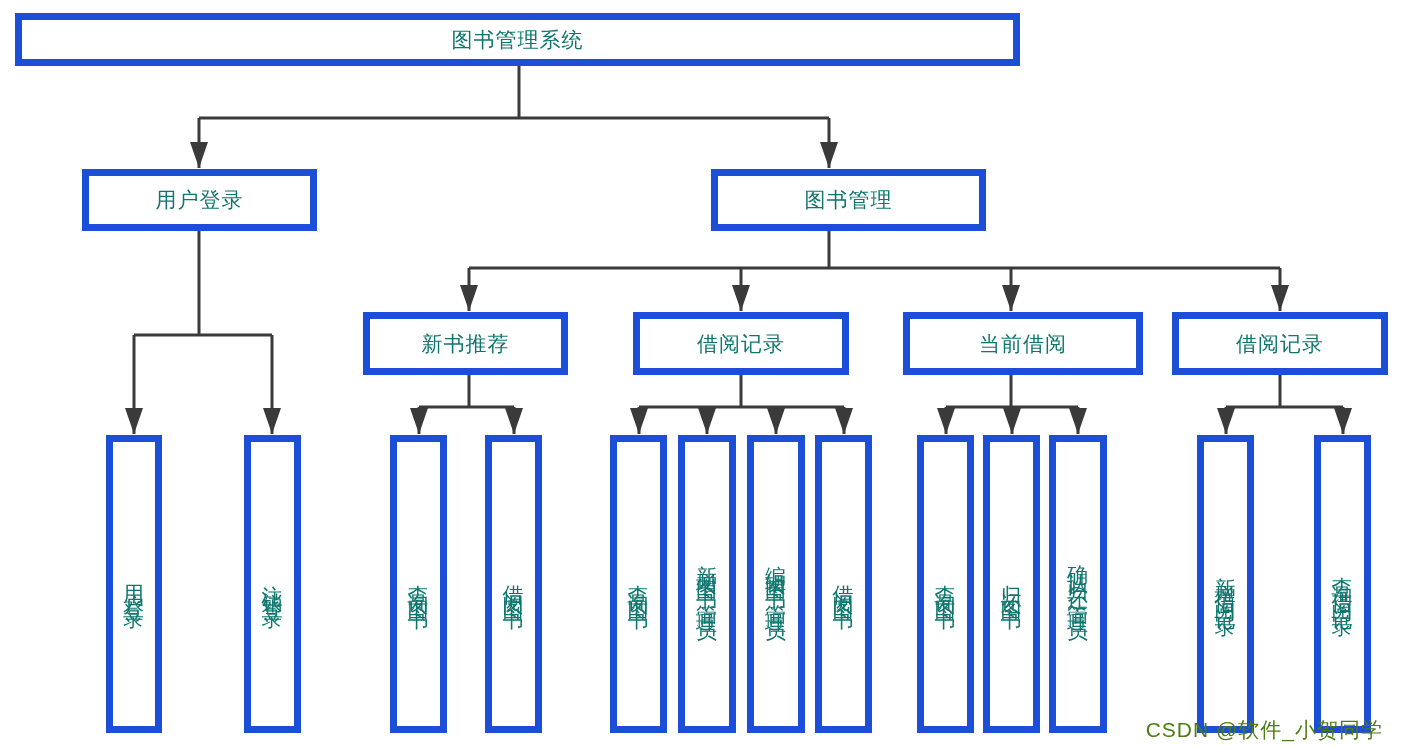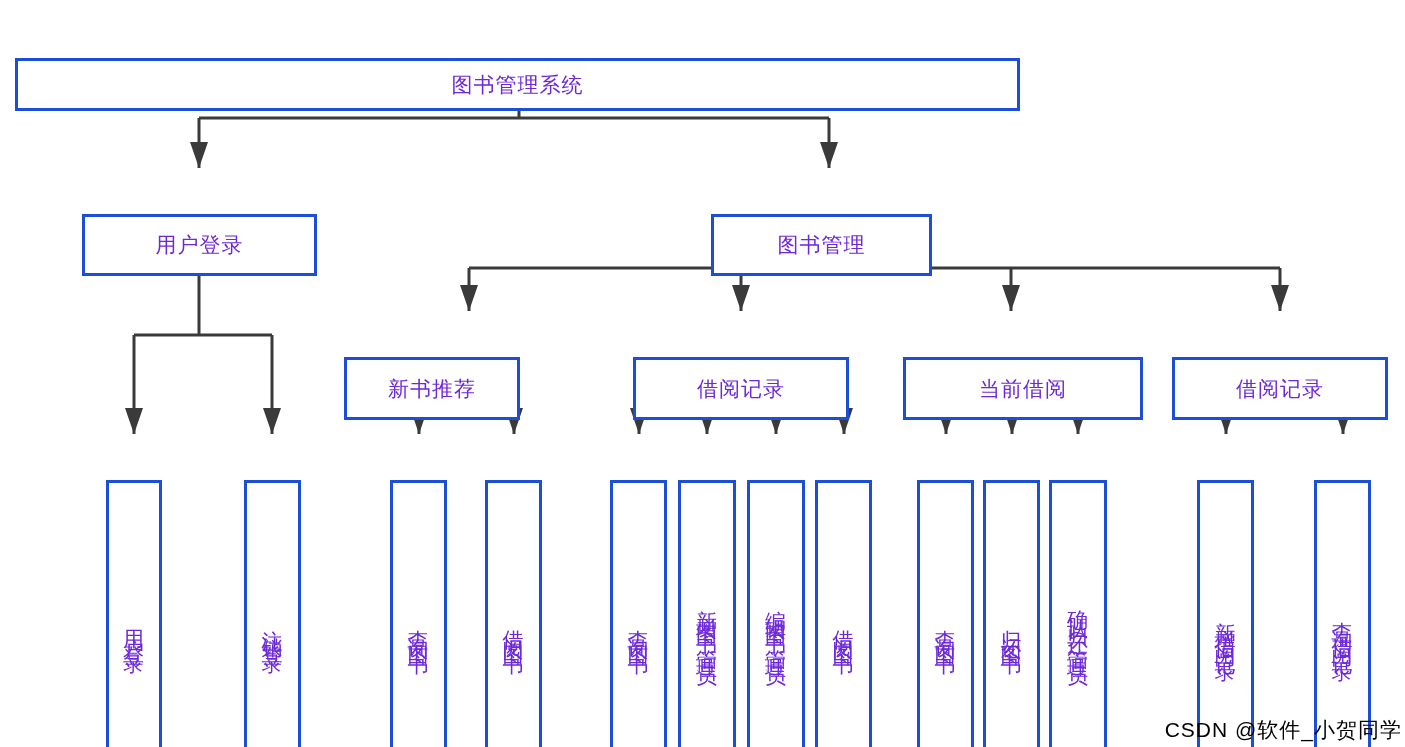--- a/index.html
+++ b/index.html
@@ -9,46 +9,45 @@
     font-family:"Liberation Sans","DejaVu Sans",sans-serif;
     overflow:hidden;
   }
   svg.connectors{
     position:absolute;left:0;top:0;z-index:0;
   }
   .node{
     position:absolute;
     box-sizing:border-box;
     background:#fff;
-    border:3px solid #1d4ed8;
-    color:#6d28d9;
+    border:7px solid #1d4ed8;
+    color:#0f766e;
     display:flex;
     align-items:center;
     justify-content:center;
     z-index:1;
-    margin-top:45px;
   }
   .node.h{
     font-size:21px;
     letter-spacing:1px;
     white-space:nowrap;
   }
   .node.v{
     writing-mode:vertical-rl;
     text-orientation:mixed;
     font-size:21px;
     letter-spacing:8px;
     line-height:1;
   }
   .watermark{
     position:absolute;
-    right:3px;
+    right:22px;
     bottom:3px;
     font-size:21px;
-    color:#000000;
+    color:#4d7c0f;
     letter-spacing:1px;
     z-index:3;
     white-space:nowrap;
   }
 </style>
 </head>
 <body>
 
 <svg class="connectors" width="1405" height="747" viewBox="0 0 1405 747">
   <defs>
@@ -96,23 +95,23 @@
     <path d="M1280 375 V407"></path>
     <path d="M1226 407 H1343"></path>
     <line x1="1226" y1="407" x2="1226" y2="434" marker-end="url(#ah)"></line>
     <line x1="1343" y1="407" x2="1343" y2="434" marker-end="url(#ah)"></line>
   </g>
 </svg>
 
 <div class="node h" style="left:15px;top:13px;width:1005px;height:53px">图书管理系统</div>
 
 <div class="node h" style="left:82px;top:169px;width:235px;height:62px">用户登录</div>
-<div class="node h" style="left:711px;top:169px;width:221px;height:62px">图书管理</div>
+<div class="node h" style="left:711px;top:169px;width:275px;height:62px">图书管理</div>
 
-<div class="node h" style="left:344px;top:312px;width:176px;height:63px">新书推荐</div>
+<div class="node h" style="left:363px;top:312px;width:205px;height:63px">新书推荐</div>
 <div class="node h" style="left:633px;top:312px;width:216px;height:63px">借阅记录</div>
 <div class="node h" style="left:903px;top:312px;width:240px;height:63px">当前借阅</div>
 <div class="node h" style="left:1172px;top:312px;width:216px;height:63px">借阅记录</div>
 
 <div class="node v" style="left:106px;top:435px;width:56px;height:298px">用户登录</div>
 <div class="node v" style="left:244px;top:435px;width:57px;height:298px">注销登录</div>
 
 <div class="node v" style="left:390px;top:435px;width:57px;height:298px">查询图书</div>
 <div class="node v" style="left:485px;top:435px;width:57px;height:298px">借阅图书</div>
 

